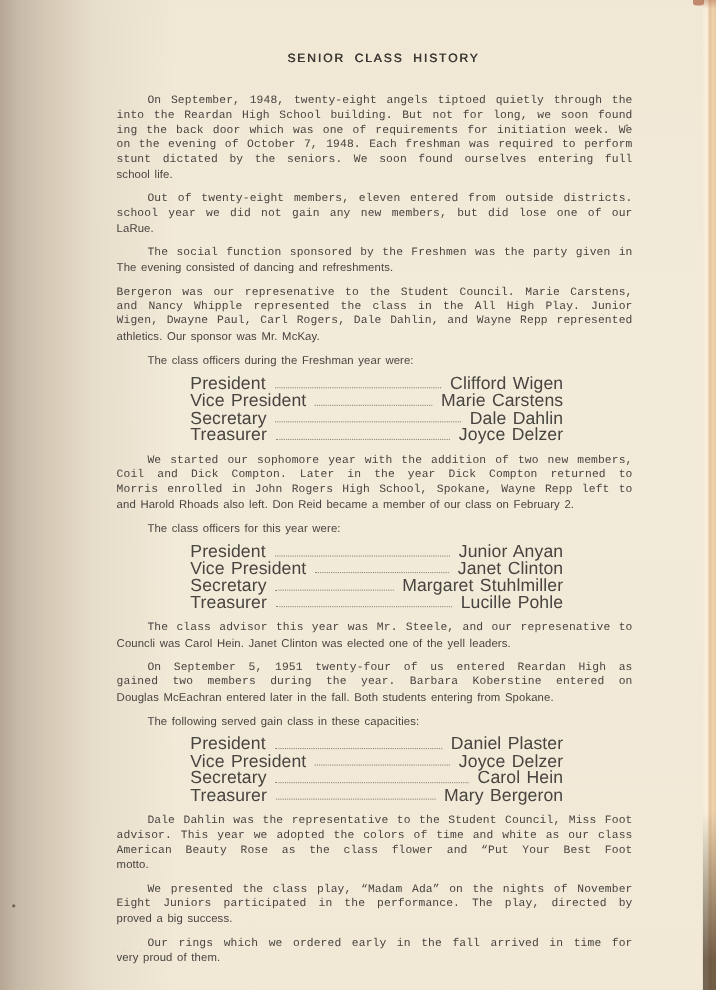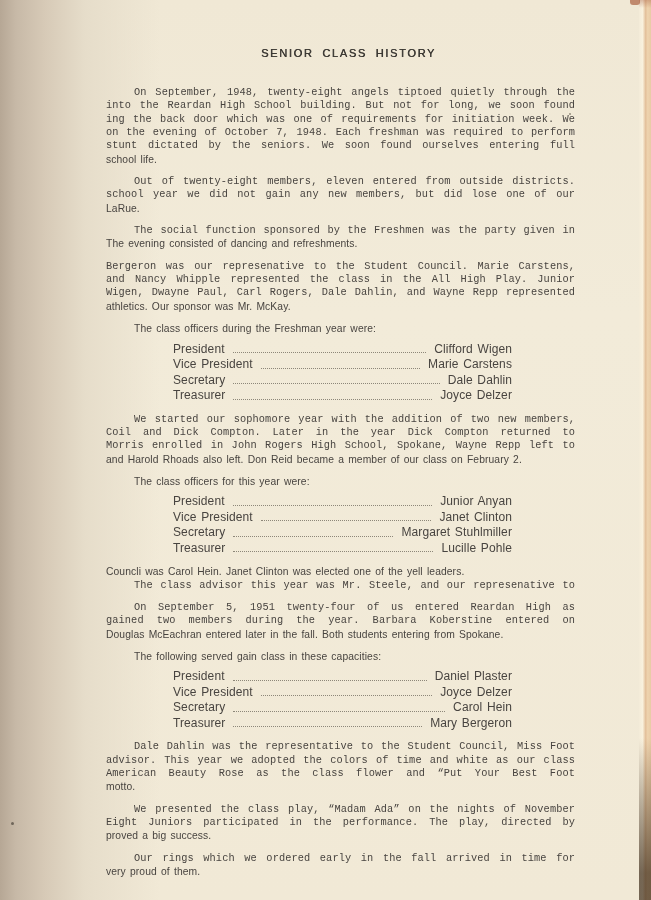--- a/index.html
+++ b/index.html
@@ -55,21 +55,21 @@
   .para { margin-top: 9px; font-size: 10.3px; line-height: 13.35px; }
   .para:first-child { margin-top: 0; }
   .ln  { height: 13.35px; overflow: hidden; white-space: normal; }
   .ind { text-indent: 28px; }
   .jl  { text-align: justify; font-family: Liberation Mono, monospace; }
   .jl::after { content: ""; display: inline-block; width: 100%; height: 0; }
 
   .officers { margin: 6px 0 4px 67px; width: 339px; }
   .orow {
     display: flex; align-items: flex-start;
-    height: 15.5px; font-size: 12px; line-height: 15.5px;
+    height: 15.5px; font-size: 16px; line-height: 15.5px;
   }
   .olabel { white-space: nowrap; }
   .oname  { white-space: nowrap; }
   .leader {
     flex: 1 1 auto; align-self: flex-end;
     border-bottom: 1px dotted var(--dots, #8d8779);
     margin: 0 8px 4px 8px; min-width: 30px;
   }
 </style>
 </head>
@@ -154,22 +154,22 @@
             <span class="leader"></span>
             <span class="oname">Margaret Stuhlmiller</span>
           </div>
           <div class="orow">
             <span class="olabel">Treasurer</span>
             <span class="leader"></span>
             <span class="oname">Lucille Pohle</span>
           </div>
         </div>
         <div class="para">
+          <div class="ln ind jl">The class advisor this year was Mr. Steele, and our represenative to the Student</div>
           <div class="ln">Councli was Carol Hein. Janet Clinton was elected one of the yell leaders.</div>
-          <div class="ln ind jl">The class advisor this year was Mr. Steele, and our represenative to the Student</div>
         </div>
         <div class="para">
           <div class="ln ind jl">On September 5, 1951 twenty-four of us entered Reardan High as Juniors. We</div>
           <div class="ln jl">gained two members during the year. Barbara Koberstine entered on September 5, and</div>
           <div class="ln">Douglas McEachran entered later in the fall. Both students entering from Spokane.</div>
         </div>
         <div class="para">
           <div class="ln ind">The following served gain class in these capacities:</div>
         </div>
         <div class="officers">

